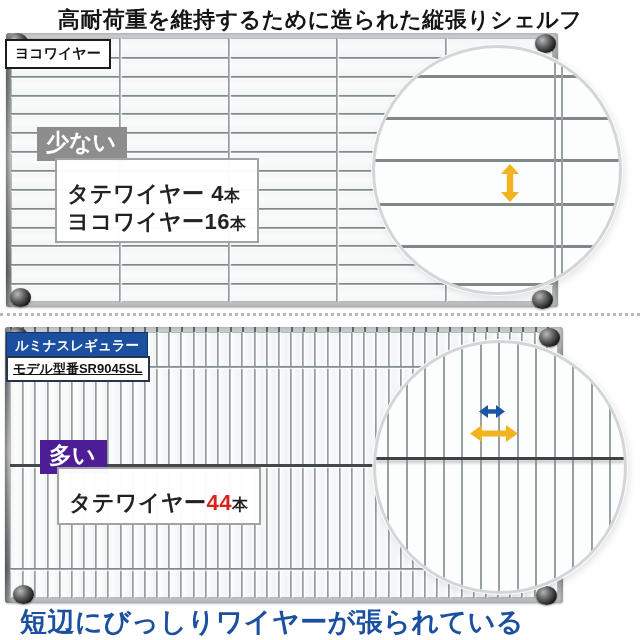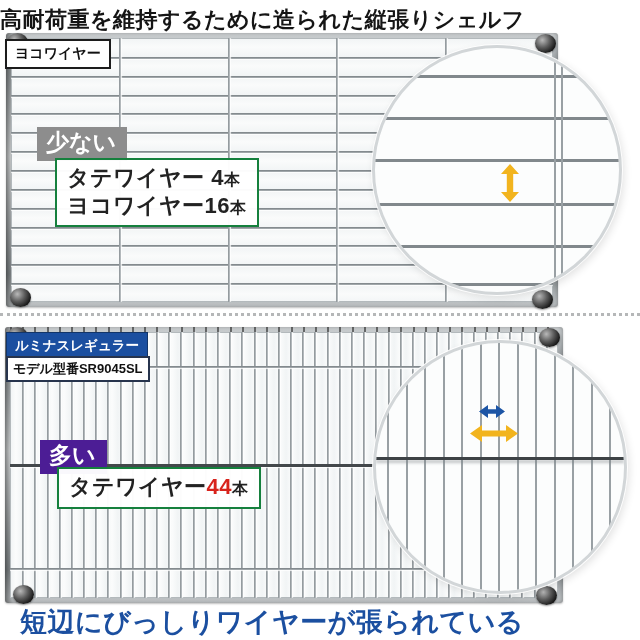--- a/index.html
+++ b/index.html
@@ -6,21 +6,21 @@
   body{
     width:640px;height:640px;position:relative;overflow:hidden;
     background:#ffffff;
     font-family:"Liberation Sans","DejaVu Sans",sans-serif;
     -webkit-font-smoothing:antialiased;
   }
   .abs{position:absolute;}
 
   
   .top-title{
-    top:5px;left:0;width:640px;text-align:left;
+    top:5px;left:0;width:640px;text-align:center;
     font-size:22px;font-weight:bold;color:#151515;letter-spacing:.5px;
     white-space:nowrap;
   }
   .bottom-title{
     top:604px;left:0;width:544px;text-align:center;
     font-size:27px;font-weight:bold;color:#1b4fa0;letter-spacing:.5px;
     white-space:nowrap;
   }
 
   
@@ -68,38 +68,39 @@
     left:5px;top:39px;background:#ffffff;border:2px solid #1c1c1c;
     font-size:14px;font-weight:bold;color:#111;padding:4px 8px;white-space:nowrap;
   }
   .badge{
     color:#ffffff;font-weight:bold;font-size:23px;line-height:1.2;
     padding:2px 11px 4px 9px;white-space:nowrap;
   }
   .badge-few{left:37px;top:127px;background:#8d8d8d;}
   .badge-many{left:40px;top:440px;background:#4c1d95;}
   .spec-box{
-    background:rgba(255,255,255,.97);border:2px solid #15803d;
-    padding:4px 10px 6px 10px;color:#222;white-space:nowrap;
+    background:rgba(255,255,255,.97);border:2px solid #a3a3a3;
+    padding:20px 10px 6px 10px;color:#222;white-space:nowrap;
   }
   .spec-box-top{left:55px;top:158px;}
   .spec-box-bottom{left:57px;top:467px;}
   .spec-row{font-size:22px;font-weight:bold;line-height:1.25;letter-spacing:.5px;}
   .spec-count{font-size:22px;}
   .spec-count-red{color:#d8231c;}
   .spec-unit{font-size:16px;}
   .tag-brand{
     left:6px;top:332px;background:#1b4fa0;color:#fff;
     font-size:13.5px;font-weight:bold;padding:4px 8px;white-space:nowrap;
     border:1px solid #123569;
   }
   .tag-model{
     left:6px;top:356px;background:#ffffff;color:#111;
     font-size:13px;font-weight:bold;padding:2px 5px;white-space:nowrap;
     border:2px solid #27344d;
+    text-decoration:underline;
   }
 
   
   .divider{left:0;top:313px;width:640px;height:0;border-top:3px dotted #b5b7b8;}
 
   .arrow-svg{position:absolute;display:block;}
 </style>
 </head>
 <body>
 

